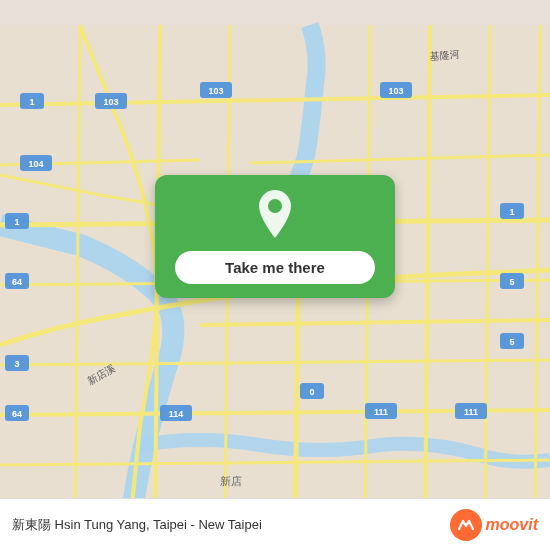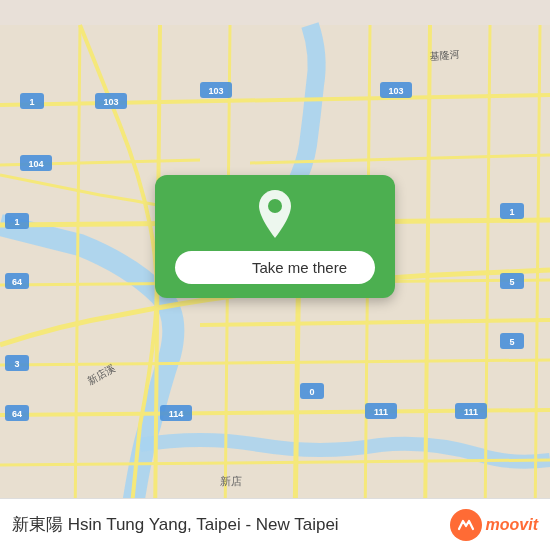--- a/index.html
+++ b/index.html
@@ -33,21 +33,21 @@
       background: #fff;
       padding: 8px 12px;
       display: flex;
       align-items: center;
       justify-content: space-between;
       border-top: 1px solid #ddd;
       height: 52px;
     }
 
     #location-text {
-      font-size: 17px;
+      font-size: 13px;
       color: #333;
       font-weight: 400;
     }
 
     #moovit-logo {
       display: flex;
       align-items: center;
       gap: 4px;
     }
 
@@ -107,24 +107,24 @@
       justify-content: center;
     }
 
     #take-me-there-btn {
       background: white;
       color: #333;
       border: none;
       border-radius: 20px;
       padding: 8px 28px;
       font-size: 15px;
-      font-weight: 400;
+      font-weight: 700;
       cursor: pointer;
       width: 100%;
-      text-align: right;
+      text-align: center;
     }
   </style>
 </head>
 <body>
 
 <div id="map-container">
 
   <svg id="map-svg" viewBox="0 0 550 500" xmlns="http://www.w3.org/2000/svg">
 
     <rect width="550" height="500" fill="#e8dfd0"></rect>

